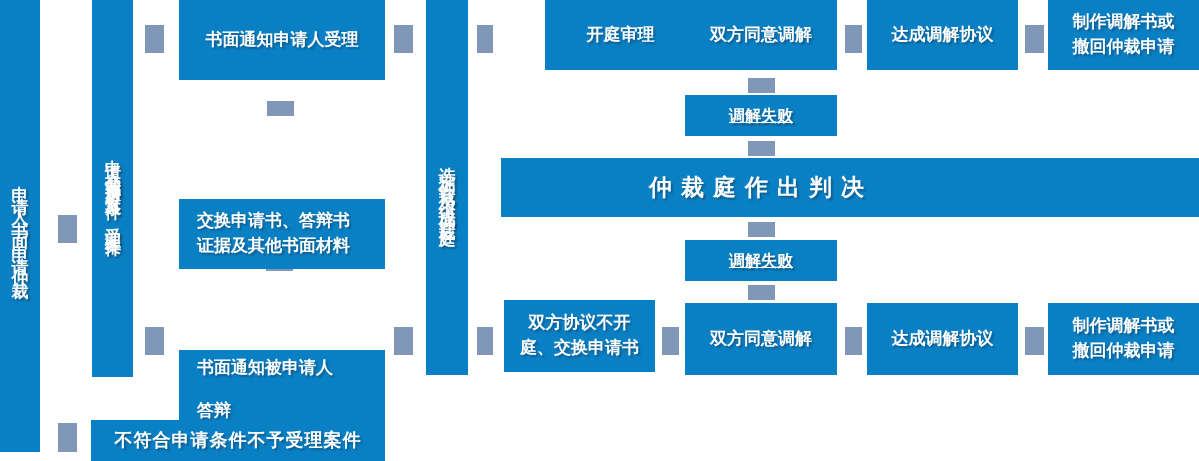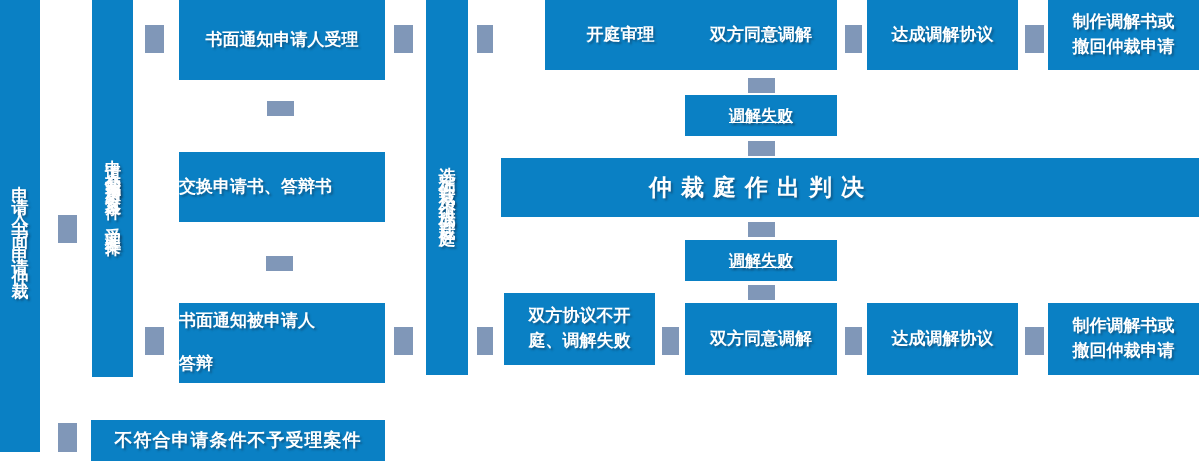--- a/index.html
+++ b/index.html
@@ -37,21 +37,21 @@
     background:var(--blue);
     color:var(--txt);
     font-weight:bold;
     font-size:17px;
     line-height:1.45;
     display:flex;flex-direction:column;
     align-items:center;justify-content:center;
     text-shadow:2px 2px 2px rgba(20,50,80,.45);
     text-align:center;
   }
-  .node.left{align-items:flex-start;text-align:left;}
+  .node.left{align-items:flex-start;text-align:left;padding-left:18px;margin-top:47px;}
   .node.big{
     font-size:23px;
     letter-spacing:9px;
     justify-content:center;
   }
   .node.big .band-text{
     position:absolute;left:0;top:0;width:520px;height:100%;
     display:flex;align-items:center;justify-content:center;
   }
   .node.small{font-size:16px;text-decoration:underline;}
@@ -93,20 +93,21 @@
   <div class="conn conn-v" style="left:748px;top:141px;"></div>
   <div class="conn conn-v" style="left:748px;top:222px;"></div>
   <div class="conn conn-v" style="left:748px;top:285px;"></div>
 
   <div class="node" style="left:179px;top:0;width:206px;height:80px;">
     <span>书面通知申请人受理</span>
   </div>
 
   <div class="node left" style="left:179px;top:152px;width:206px;height:70px;">
     <span>交换申请书、答辩书</span>
+    <span>证据及其他书面材料</span>
   </div>
 
   <div class="node left" style="left:179px;top:303px;width:206px;height:80px;gap:18px;">
     <span>书面通知被申请人</span>
     <span>答辩</span>
   </div>
 
   <div class="node" style="left:504px;top:0;width:151px;height:70px;margin-left:41px;">
     <span>开庭审理</span>
   </div>
@@ -129,23 +130,23 @@
   </div>
 
   <div class="node big" style="left:501px;top:158px;width:698px;height:59px;">
     <span class="band-text">仲裁庭作出判决</span>
   </div>
 
   <div class="node small" style="left:685px;top:240px;width:152px;height:41px;">
     <span>调解失败</span>
   </div>
 
-  <div class="node" style="left:504px;top:293px;width:151px;height:72px;">
+  <div class="node" style="left:504px;top:300px;width:151px;height:72px;">
     <span>双方协议不开</span>
-    <span>庭、调解失败</span>
+    <span>庭、交换申请书</span>
   </div>
 
   <div class="node" style="left:685px;top:303px;width:152px;height:72px;">
     <span>双方同意调解</span>
   </div>
 
   <div class="node" style="left:867px;top:303px;width:151px;height:72px;">
     <span>达成调解协议</span>
   </div>
 

